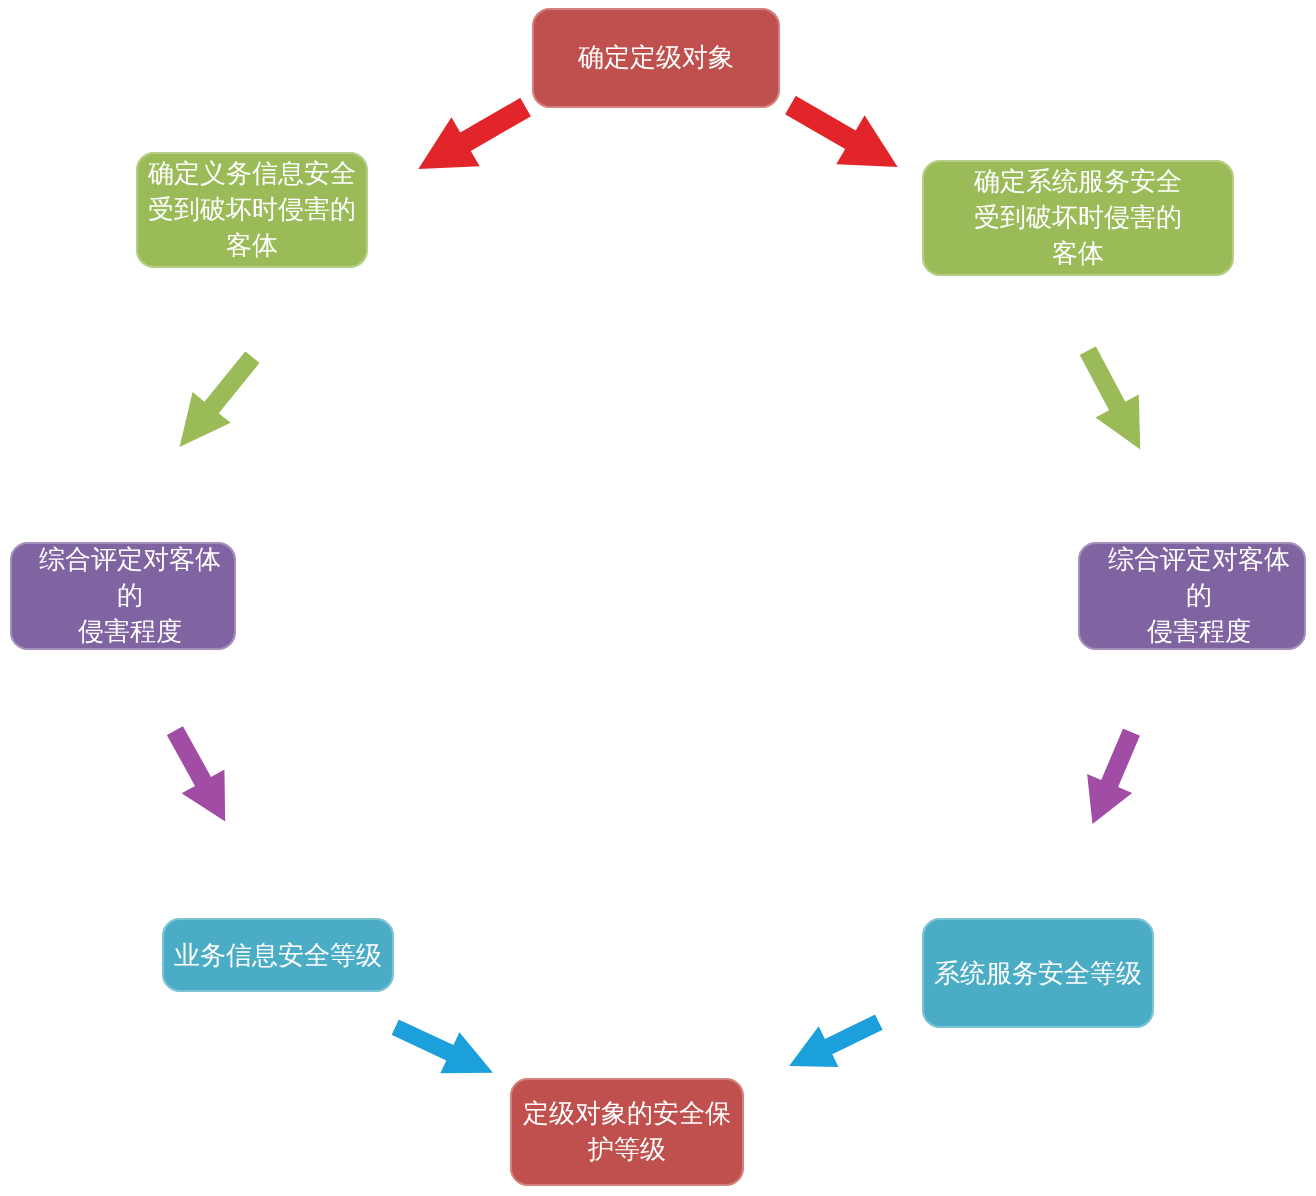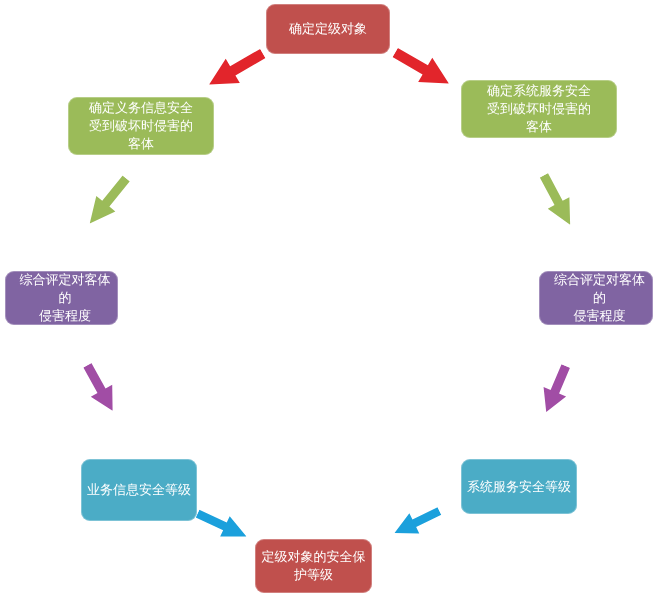--- a/index.html
+++ b/index.html
@@ -25,25 +25,25 @@
     padding: 4px 6px;
     box-sizing: border-box;
     box-shadow: inset 0 0 0 1px rgba(255,255,255,0.28);
   }
   .node-red    { background: var(--box-red, #C0504D); }
   .node-green  { background: var(--box-green, #9BBB59); }
   .node-purple { background: var(--box-purple, #8064A2); padding-left: 13px; }
   .node-teal   { background: var(--box-teal, #4BACC6); }
 
   #node-top          { left: 266px; top: 4px;   width: 124px; height: 50px; }
-  #node-object-left  { left: 68px;  top: 97px;  width: 146px; height: 58px; }
+  #node-object-left  { left: 68px;  top: 76px;  width: 116px; height: 58px; }
   #node-object-right { left: 461px; top: 80px;  width: 156px; height: 58px; }
   #node-degree-left  { left: 5px;   top: 271px; width: 113px; height: 54px; }
   #node-degree-right { left: 539px; top: 271px; width: 114px; height: 54px; }
-  #node-level-left   { left: 81px;  top: 459px; width: 116px; height: 62px; }
+  #node-level-left   { left: 81px;  top: 459px; width: 116px; height: 37px; }
   #node-level-right  { left: 461px; top: 459px; width: 116px; height: 55px; }
   #node-bottom       { left: 255px; top: 539px; width: 117px; height: 54px; }
 
   .arrow { position: absolute; }
   .arrow svg { width: 100%; height: 100%; display: block; }
   .arrow-red    { color: var(--arrow-red, #E2252B); }
   .arrow-green  { color: var(--arrow-green, #9BBB59); }
   .arrow-purple { color: var(--arrow-purple, #A14DA5); }
   .arrow-blue   { color: var(--arrow-blue, #1BA0DC); }
 

